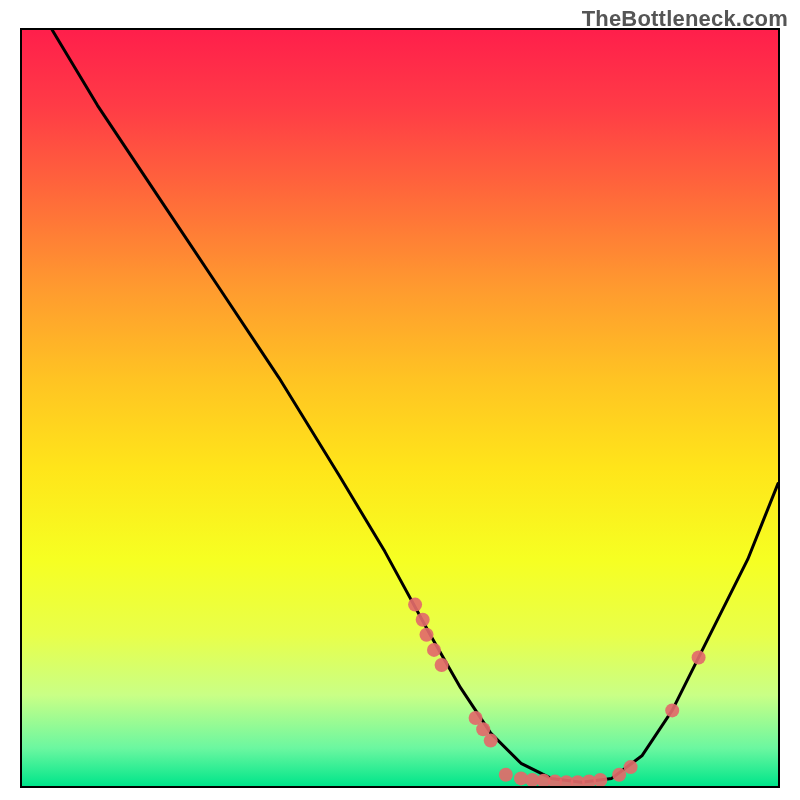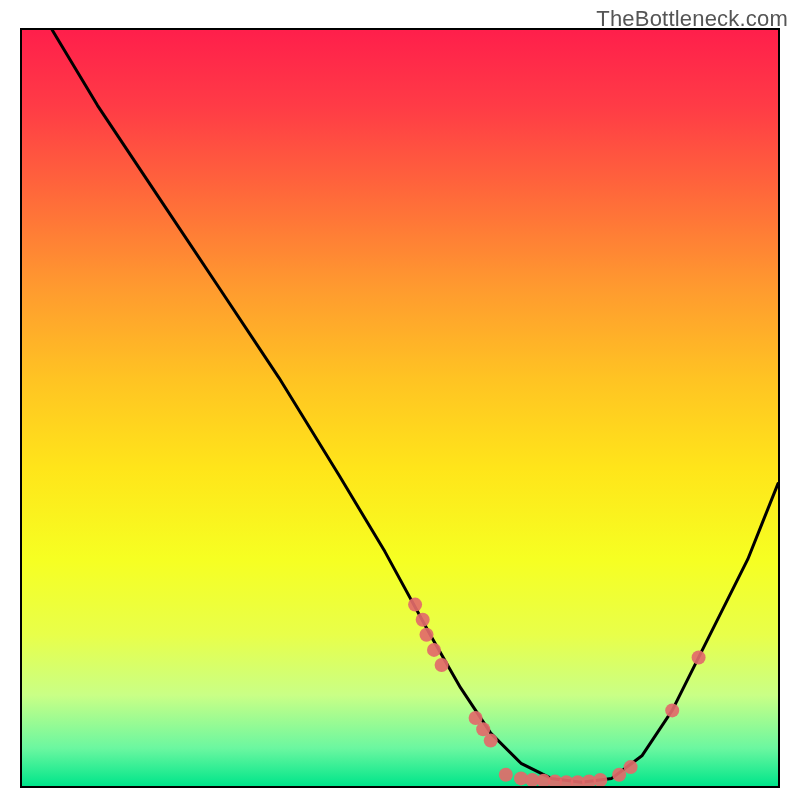--- a/index.html
+++ b/index.html
@@ -14,21 +14,21 @@
   .frame {
     position: relative;
     width: 800px;
     height: 800px;
   }
   .watermark {
     position: absolute;
     top: 6px;
     right: 12px;
     font-size: 22px;
-    font-weight: normal;
+    font-weight: bold;
     color: #555;
     letter-spacing: 0.2px;
   }
   .plot-area {
     position: absolute;
     left: 20px;
     top: 28px;
     width: 760px;
     height: 760px;
     border: 2px solid #000;

